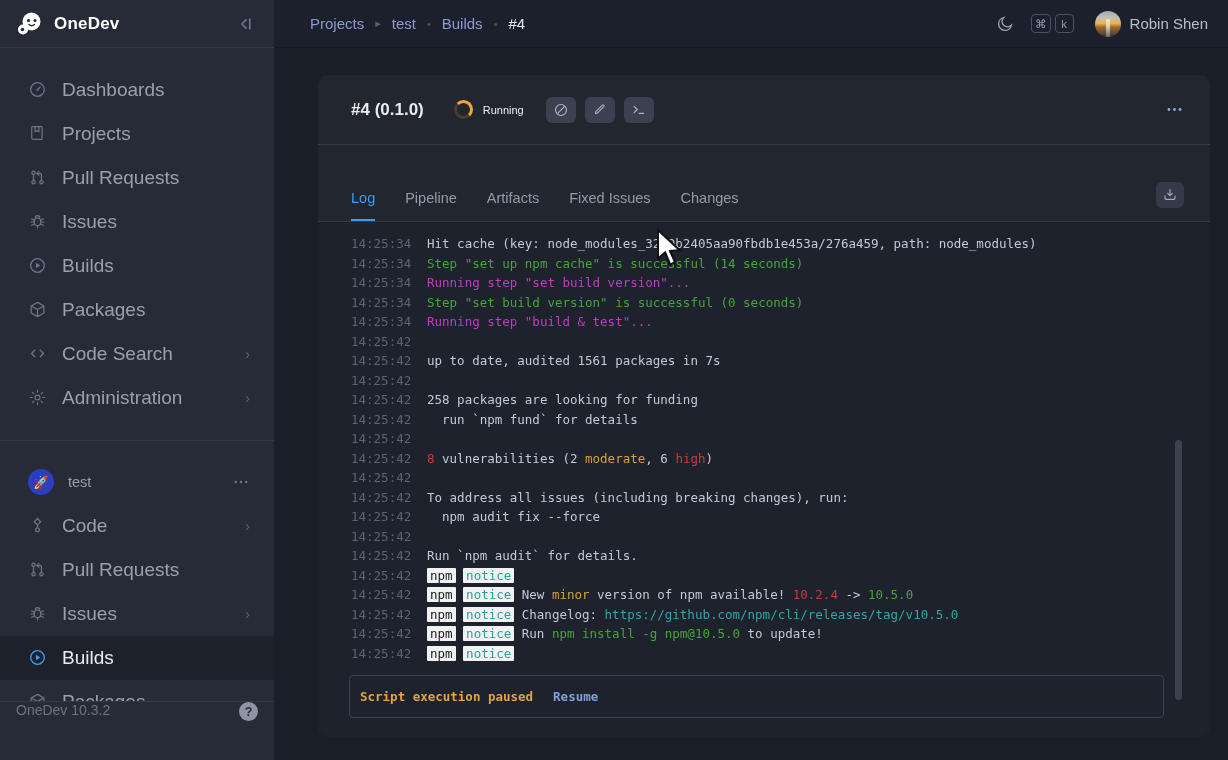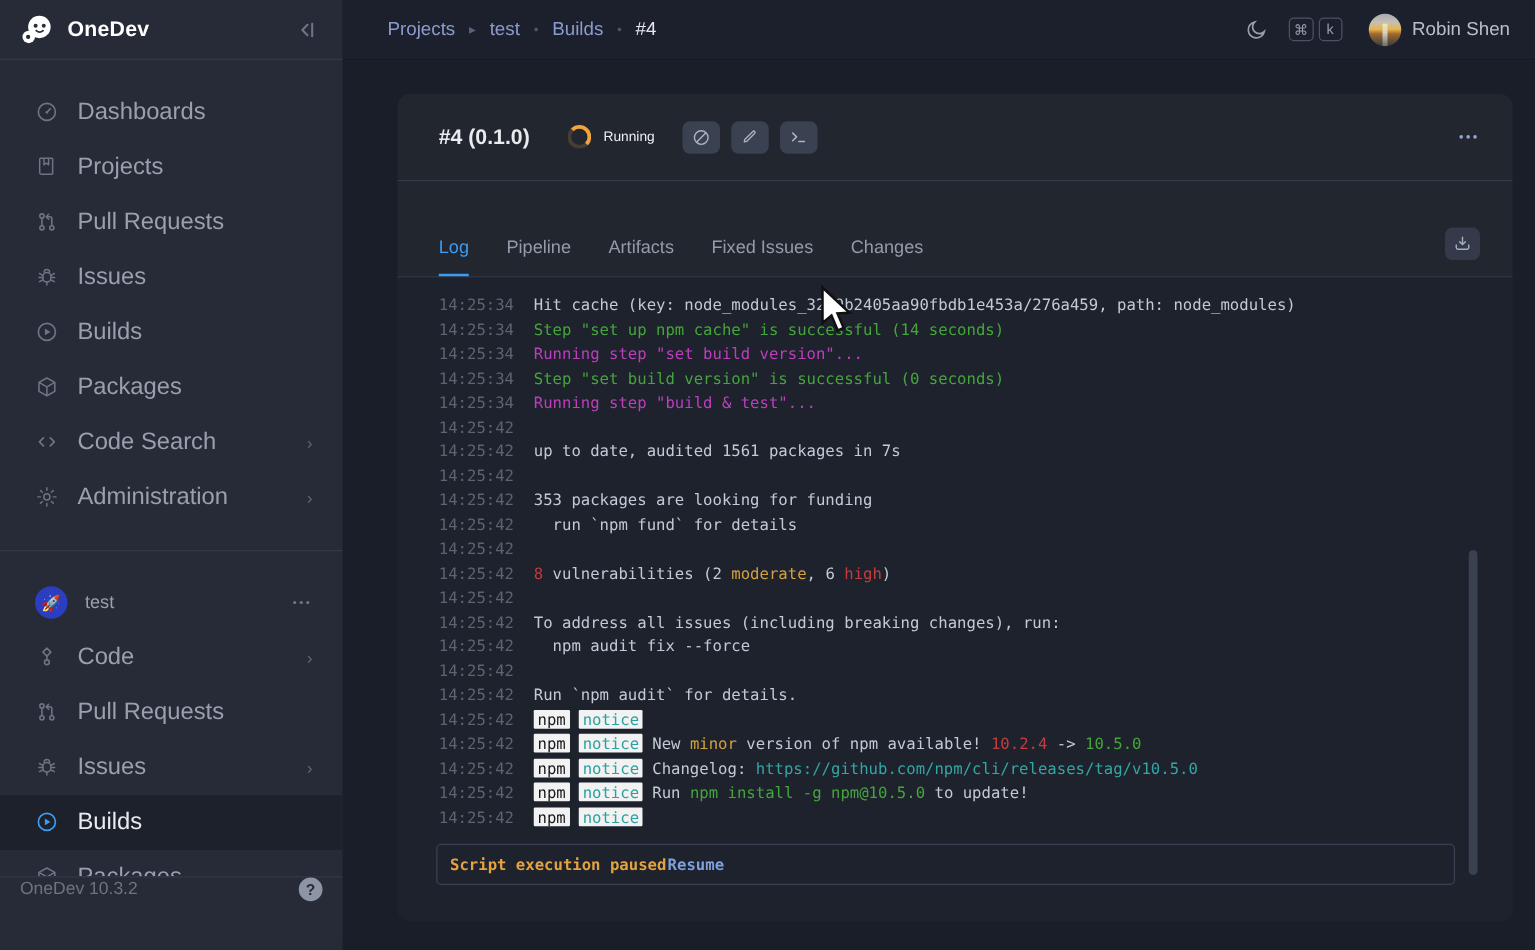--- a/index.html
+++ b/index.html
@@ -76,22 +76,22 @@
   .log-time{color:#5c6372;width:62px;flex:0 0 62px;margin-right:14px}
   .log-msg{white-space:pre}
   .seg-d{color:#c3c9d5}
   .seg-g{color:#45a53c}
   .seg-m{color:#bd3fbd}
   .seg-r{color:#c63c3c}
   .seg-y{color:#d5a03e}
   .seg-cy{color:#34a5a5}
   .badge-npm{background:#f2f2f2;color:#16181d;padding:0 3px;border-radius:1px}
   .badge-notice{background:#f2f2f2;color:#2aa0a0;padding:0 3px;border-radius:1px}
-  .paused-box{margin-top:12px;margin-left:-2px;width:815px;height:33px;border:1px solid #3a4152;border-radius:4px;
-    display:flex;align-items:center;padding:0 10px;gap:1px;font-weight:700}
+  .paused-box{margin-top:12px;margin-left:-2px;width:815px;height:43px;border:1px solid #3a4152;border-radius:4px;
+    display:flex;align-items:center;padding:0 10px;gap:20px;font-weight:700}
   .paused-text{color:#e3a341}
   .resume-link{color:#7ea0dd;cursor:pointer}
   .scroll-thumb{position:absolute;right:28px;top:218px;width:7px;height:260px;background:#3a4151;border-radius:4px;cursor:pointer}
 
   
   .cursor{position:absolute;left:656px;top:228px;z-index:9;pointer-events:none}
 </style>
 </head>
 <body>
 
@@ -352,21 +352,21 @@
     <div class="log-viewport">
       <div id="log-rows">
           <div class="log-row"><span class="log-time">14:25:34</span><span class="log-msg"><span class="seg-d">Hit cache (key: node_modules_32/9b2405aa90fbdb1e453a/276a459, path: node_modules)</span></span></div>
           <div class="log-row"><span class="log-time">14:25:34</span><span class="log-msg"><span class="seg-g">Step "set up npm cache" is successful (14 seconds)</span></span></div>
           <div class="log-row"><span class="log-time">14:25:34</span><span class="log-msg"><span class="seg-m">Running step "set build version"...</span></span></div>
           <div class="log-row"><span class="log-time">14:25:34</span><span class="log-msg"><span class="seg-g">Step "set build version" is successful (0 seconds)</span></span></div>
           <div class="log-row"><span class="log-time">14:25:34</span><span class="log-msg"><span class="seg-m">Running step "build &amp; test"...</span></span></div>
           <div class="log-row"><span class="log-time">14:25:42</span><span class="log-msg"></span></div>
           <div class="log-row"><span class="log-time">14:25:42</span><span class="log-msg"><span class="seg-d">up to date, audited 1561 packages in 7s</span></span></div>
           <div class="log-row"><span class="log-time">14:25:42</span><span class="log-msg"></span></div>
-          <div class="log-row"><span class="log-time">14:25:42</span><span class="log-msg"><span class="seg-d">353 packages are looking for funding</span></span></div>
+          <div class="log-row"><span class="log-time">14:25:42</span><span class="log-msg"><span class="seg-d">258 packages are looking for funding</span></span></div>
           <div class="log-row"><span class="log-time">14:25:42</span><span class="log-msg"><span class="seg-d">  run `npm fund` for details</span></span></div>
           <div class="log-row"><span class="log-time">14:25:42</span><span class="log-msg"></span></div>
           <div class="log-row"><span class="log-time">14:25:42</span><span class="log-msg"><span class="seg-r">8</span><span class="seg-d"> vulnerabilities (2 </span><span class="seg-y">moderate</span><span class="seg-d">, 6 </span><span class="seg-r">high</span><span class="seg-d">)</span></span></div>
           <div class="log-row"><span class="log-time">14:25:42</span><span class="log-msg"></span></div>
           <div class="log-row"><span class="log-time">14:25:42</span><span class="log-msg"><span class="seg-d">To address all issues (including breaking changes), run:</span></span></div>
           <div class="log-row"><span class="log-time">14:25:42</span><span class="log-msg"><span class="seg-d">  npm audit fix --force</span></span></div>
           <div class="log-row"><span class="log-time">14:25:42</span><span class="log-msg"></span></div>
           <div class="log-row"><span class="log-time">14:25:42</span><span class="log-msg"><span class="seg-d">Run `npm audit` for details.</span></span></div>
           <div class="log-row"><span class="log-time">14:25:42</span><span class="log-msg"><span class="badge-npm">npm</span><span class="seg-d"> </span><span class="badge-notice">notice</span></span></div>
           <div class="log-row"><span class="log-time">14:25:42</span><span class="log-msg"><span class="badge-npm">npm</span><span class="seg-d"> </span><span class="badge-notice">notice</span><span class="seg-d"> New </span><span class="seg-y">minor</span><span class="seg-d"> version of npm available! </span><span class="seg-r">10.2.4</span><span class="seg-d"> -&gt; </span><span class="seg-g">10.5.0</span></span></div>

